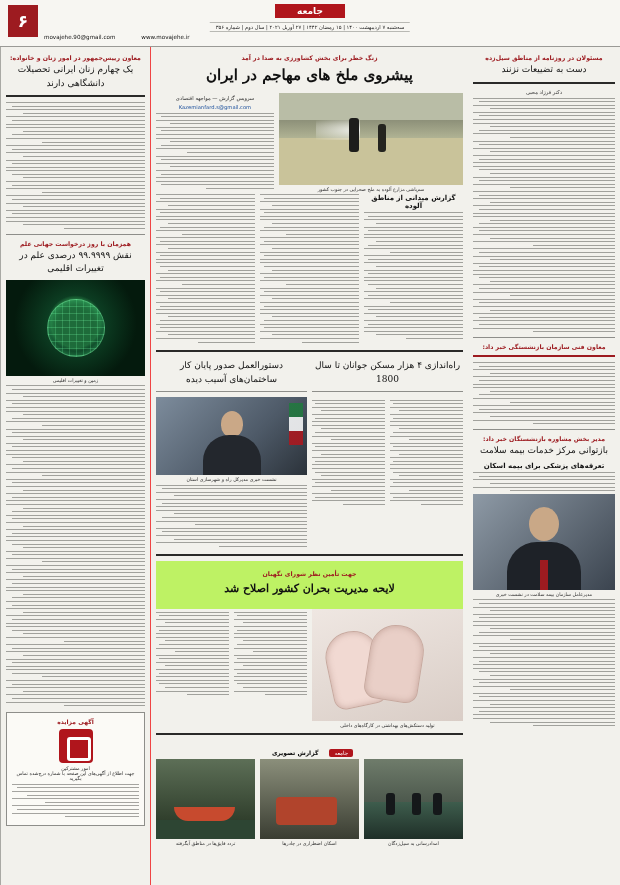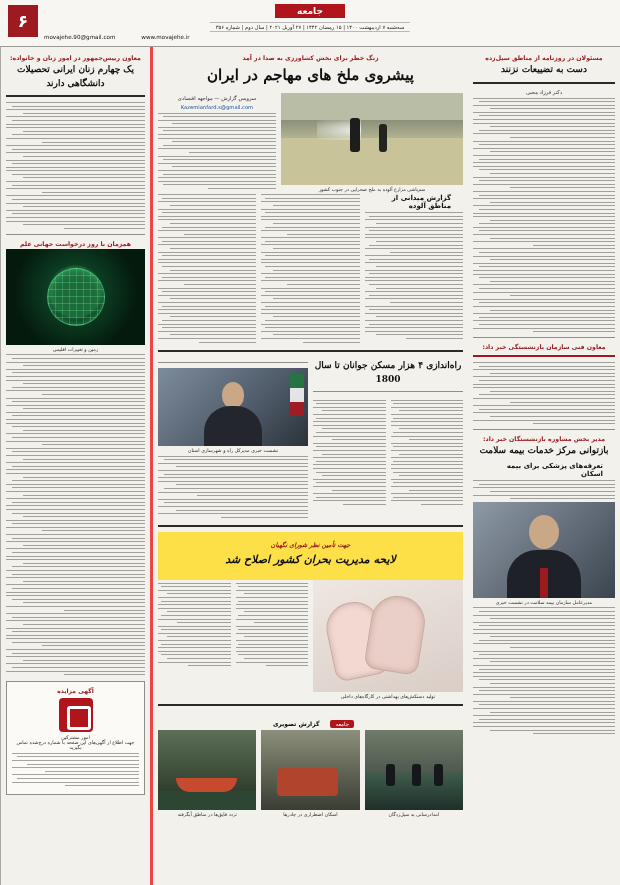--- a/index.html
+++ b/index.html
@@ -64,41 +64,41 @@
     position:relative;
     display:flex;
     height:838px;
     box-sizing:border-box;
   }
   .col{
     box-sizing:border-box;
     padding:4px 5px;
   }
   .col-right{width:150px;border-left:1px solid #a9a9a4;}
-  .col-mid{width:318px;border-left:3px solid #ef4444;}
+  .col-mid{width:318px;border-left:1px solid #ef4444;}
   .col-left{width:152px;}
 
   
   .body-lines{ direction:rtl; }
   .body-lines i{
     display:block;height:1px;background:#6f6f6b;opacity:.62;
     margin:2.6px 0;
   }
   .body-lines i.s1{width:100%}
   .body-lines i.s2{width:96%}
   .body-lines i.s3{width:88%}
   .body-lines i.s4{width:74%}
   .body-lines i.s5{width:58%}
 
   .kicker{
     font-size:6.2px;color:#9d1b20;text-align:center;margin:3px 0 2px;
     font-weight:bold;
   }
   .hl-sm{
-    font-size:9px;font-weight:bold;text-align:center;color:#111;
+    font-size:9px;font-weight:normal;text-align:center;color:#111;
     line-height:1.5;margin:2px 0 4px;
     font-family:"DejaVu Serif", serif;
   }
   .hl-md{
     font-size:11px;font-weight:bold;text-align:center;color:#111;
     line-height:1.6;margin:3px 0 5px;
     font-family:"DejaVu Serif", serif;
   }
   .hl-lg{
     font-size:15px;font-weight:bold;text-align:center;color:#111;
@@ -198,38 +198,38 @@
   .ph-flood{height:80px;background:linear-gradient(#6f7c6b,#2f3a33);}
   .ph-flood .water{position:absolute;bottom:0;left:0;right:0;height:46%;background:linear-gradient(#3e5d4d,#1f2f28);}
   .ph-flood .p{position:absolute;bottom:30%;width:9px;height:22px;background:#15181a;border-radius:3px;}
   .ph-tent{height:80px;background:linear-gradient(#8b8f7b,#3a3d32);}
   .ph-tent .t{position:absolute;left:16%;bottom:18%;width:62%;height:34%;background:#b1442c;border-radius:4px;}
   .ph-boat{height:80px;background:linear-gradient(#5d6f57,#22301f);}
   .ph-boat .b{position:absolute;left:18%;bottom:22%;width:62%;height:14px;background:#c74a2e;border-radius:0 0 14px 14px;}
   .ph-boat .w{position:absolute;bottom:0;left:0;right:0;height:24%;background:#2d4533;}
 
   .caption{font-size:4.8px;color:#333;text-align:center;margin-top:2px;}
-  .tan{background:#fde047;font-style:italic;}
+  .tan{background:#bef264;}
   .tan-pad{padding:6px 8px;}
   .phone-ad{
     border:1px solid #8e8e8a;padding:5px;margin-top:6px;background:#fbfaf6;
     position:relative;min-height:96px;
   }
   .phone-icon{
     width:34px;height:34px;background:#b0151c;border-radius:4px;
     position:relative;margin:4px auto 3px;
   }
   .phone-icon:before{
     content:"";position:absolute;left:8px;top:8px;width:18px;height:18px;
     border:3px solid #fff;border-radius:3px;
   }
   .small-label{font-size:6px;font-weight:bold;text-align:center;color:#9d1b20;}
   .tiny{font-size:4.8px;color:#333;text-align:center;}
   .sec-title{
-    font-size:7px;font-weight:bold;color:#111;margin:2px 12px;
+    font-size:7px;font-weight:bold;color:#111;text-align:center;margin:2px 0;
   }
   .red-tag{
     display:inline-block;background:#b0151c;color:#fff;font-size:5.5px;
     padding:1px 5px;border-radius:2px;
   }
   .center{text-align:center;}
 </style>
 </head>
 <body>
 
@@ -656,20 +656,21 @@
               <i class="s1"></i>
                 <i class="s4"></i>
                 <i class="s1"></i>
                 <i class="s2"></i>
                 <i class="s1"></i>
                 <i class="s5"></i>
             </div>
           </div>
         </div>
         <div>
+          <div class="hl-sm">دستورالعمل صدور پایان کار ساختمان‌های آسیب دیده</div>
           <div class="rule"></div>
           <div class="photo ph-person">
             <div class="flag"></div>
             <div class="head"></div>
             <div class="body"></div>
           </div>
           <div class="caption">نشست خبری مدیرکل راه و شهرسازی استان</div>
           <div class="body-lines">
             <i class="s1"></i>
               <i class="s2"></i>
@@ -835,20 +836,21 @@
           <i class="s2"></i>
           <i class="s1"></i>
           <i class="s1"></i>
           <i class="s3"></i>
           <i class="s5"></i>
       </div>
 
       <div class="rule"></div>
 
       <div class="kicker">همزمان با روز درخواست جهانی علم</div>
+      <div class="hl-sm">نقش ۹۹.۹۹۹۹ درصدی علم در تغییرات اقلیمی</div>
       <div class="photo ph-globe">
         <div class="grid-g"></div>
       </div>
       <div class="caption">زمین و تغییرات اقلیمی</div>
       <div class="body-lines">
         <i class="s1"></i>
           <i class="s2"></i>
           <i class="s1"></i>
           <i class="s3"></i>
           <i class="s1"></i>

